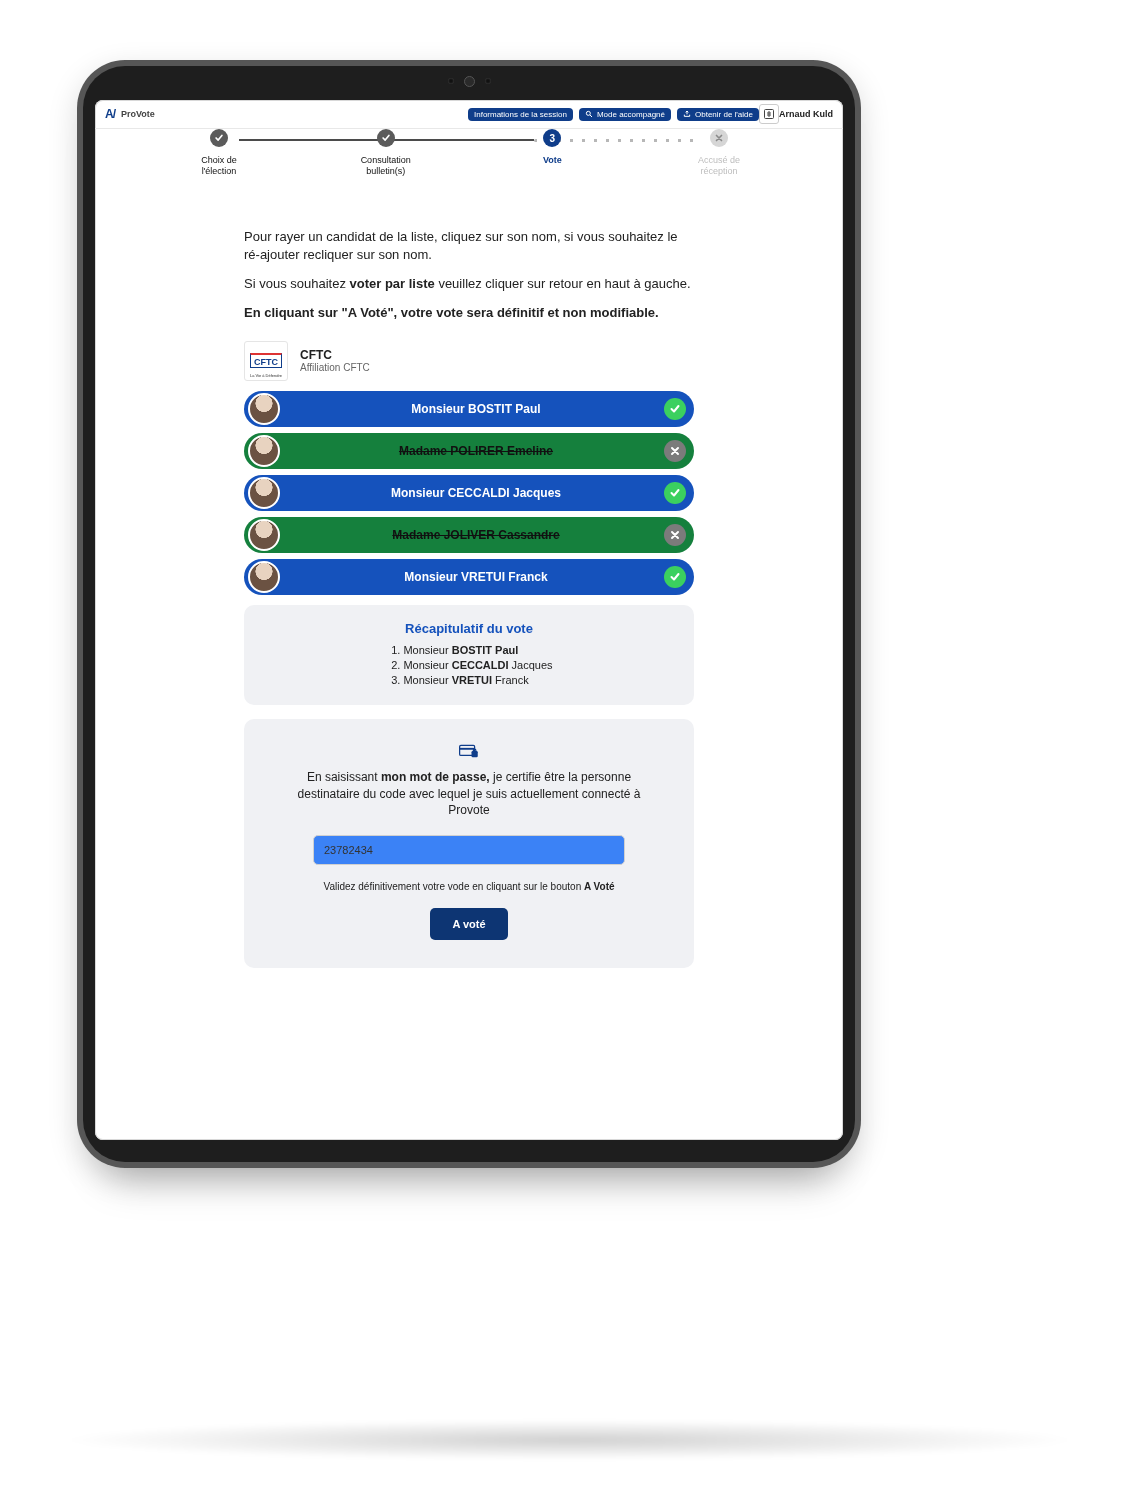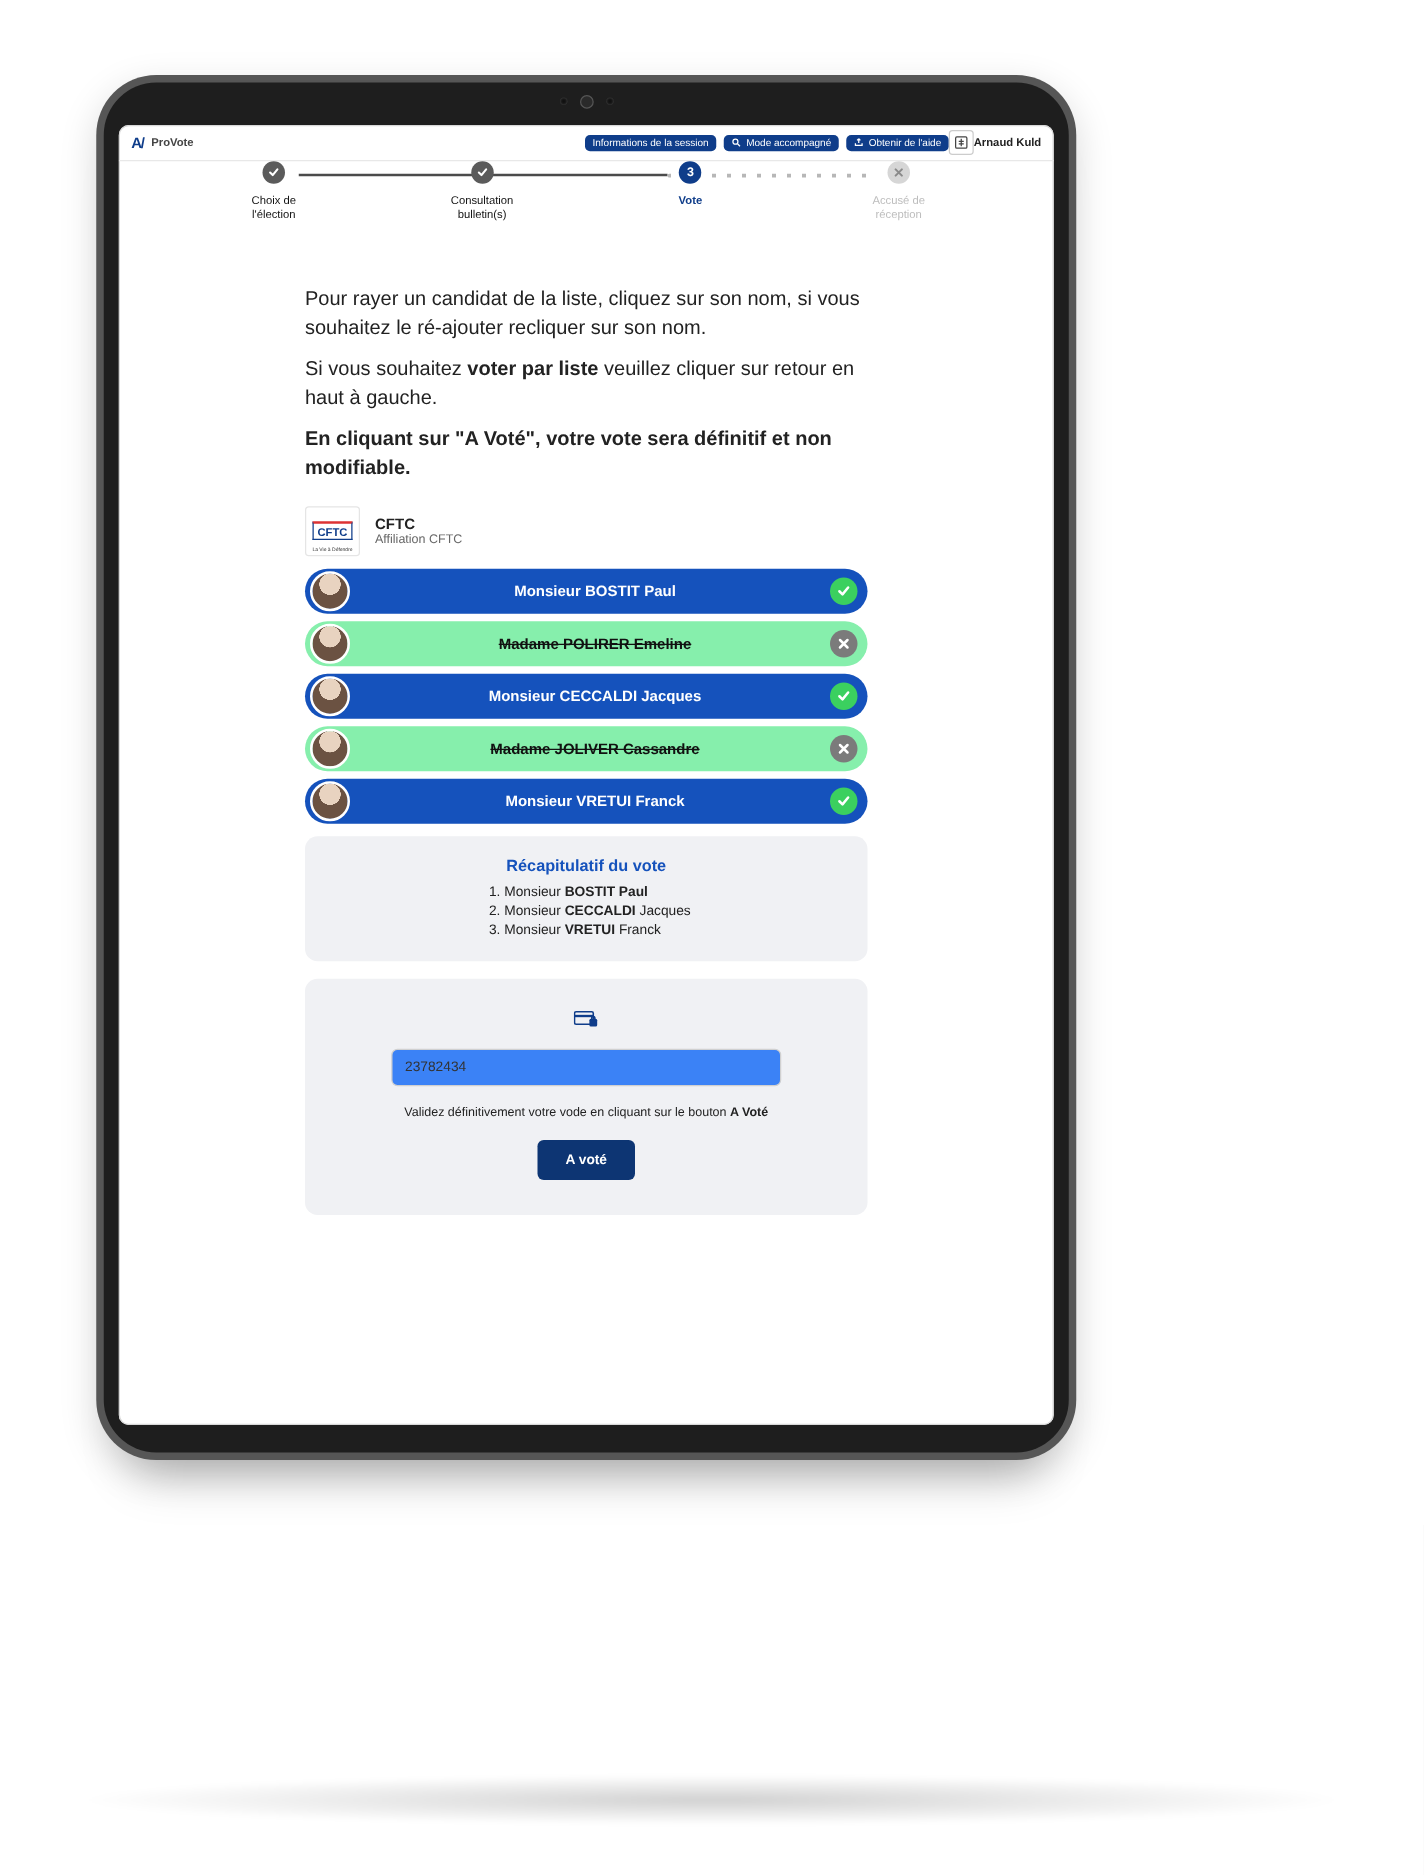--- a/index.html
+++ b/index.html
@@ -72,33 +72,33 @@
   .ndot.current{background:var(--navy);color:#fff;font-weight:700;font-size:10px;}
   .ndot.future{background:#d6d6d6;}
   .ndot.future svg{width:10px;height:10px;color:#8a8a8a;}
   .nlabel{font-size:9px;margin-top:8px;line-height:1.25;color:#111;}
   .nlabel.current{color:var(--navy);font-weight:600;}
   .nlabel.future{color:#bdbdbd;}
 
   
   .main{width:450px;margin:20px auto 0 auto;font-size:12px;}
   h1.title{font-size:18px;font-weight:800;margin:0 0 10px 0;color:#0d0d0d;}
-  .para{font-size:16px;line-height:1.45;color:#222;margin:1px 0 10px 0;}
+  .para{font-size:13px;line-height:1.45;color:#222;margin:1px 0 10px 0;}
   .para b{font-weight:700;}
 
   .list-head{display:flex;align-items:center;gap:12px;margin:18px 0 10px 0;}
   .logo-box{width:42px;height:38px;background:#fff;border:1px solid #e5e5e5;border-radius:3px;display:flex;align-items:center;justify-content:center;position:relative;}
   .cftc{font-size:9px;font-weight:800;color:var(--navy);border:1px solid var(--navy);border-top-color:#d33;border-top-width:2px;padding:2px 3px 0 3px;}
   .logo-box .tiny{font-size:4px;color:#333;position:absolute;bottom:2px;}
   .list-title{font-size:12px;font-weight:700;}
   .list-sub{font-size:10px;color:#666;}
 
   .cand{display:flex;align-items:center;border-radius:60px;height:36px;padding:0 8px 0 4px;margin-bottom:6px;cursor:pointer;}
   .cand.selected{background:var(--blue-accent);color:#fff;}
-  .cand.struck{background:#86efac;color:#111;}
+  .cand.struck{background:#15803d;color:#111;}
   .cand .avatar{width:28px;height:28px;border-radius:50%;margin-right:8px;background:radial-gradient(circle at 50% 30%,#e8d3c0 0 35%,#6b5242 36% 100%);border:2px solid #fff;flex:0 0 auto;}
   .cand .name{flex:1;text-align:center;font-weight:700;font-size:12px;}
   .cand.struck .name{text-decoration:line-through;}
   .cand .state{width:22px;height:22px;border-radius:50%;display:flex;align-items:center;justify-content:center;flex:0 0 auto;}
   .cand .state.ok{background:var(--green);}
   .cand .state.no{background:var(--grey-x);}
   .cand .state svg{width:12px;height:12px;color:#fff;}
 
   .recap{background:var(--panel);border-radius:10px;padding:16px 18px;margin-top:10px;}
   .recap-title{text-align:center;color:var(--blue-accent);font-weight:700;font-size:13px;margin-bottom:8px;}
@@ -283,20 +283,23 @@
 
         <div class="pwbox">
           <div class="ic">
             <svg viewBox="0 0 32 24">
                 <rect x="1" y="3" width="24" height="16" rx="2" fill="none" stroke="currentColor" stroke-width="2"></rect>
                 <rect x="1" y="7" width="24" height="3" fill="currentColor"></rect>
                 <rect x="20" y="12" width="10" height="10" rx="2" fill="currentColor"></rect>
                 <rect x="23" y="9" width="4" height="5" rx="2" fill="none" stroke="currentColor" stroke-width="2"></rect>
               </svg>
           </div>
+          <div class="lead">
+            <span>En saisissant </span><b>mon mot de passe,</b><span> je certifie être la personne destinataire du code avec lequel je suis actuellement connecté à Provote</span>
+          </div>
           <input type="text" value="23782434" style="">
           <div class="hint">
             <span>Validez définitivement votre vode en cliquant sur le bouton </span><b>A Voté</b>
           </div>
           <div class="cta">
             <button>A voté</button>
           </div>
         </div>
       </div>
 

